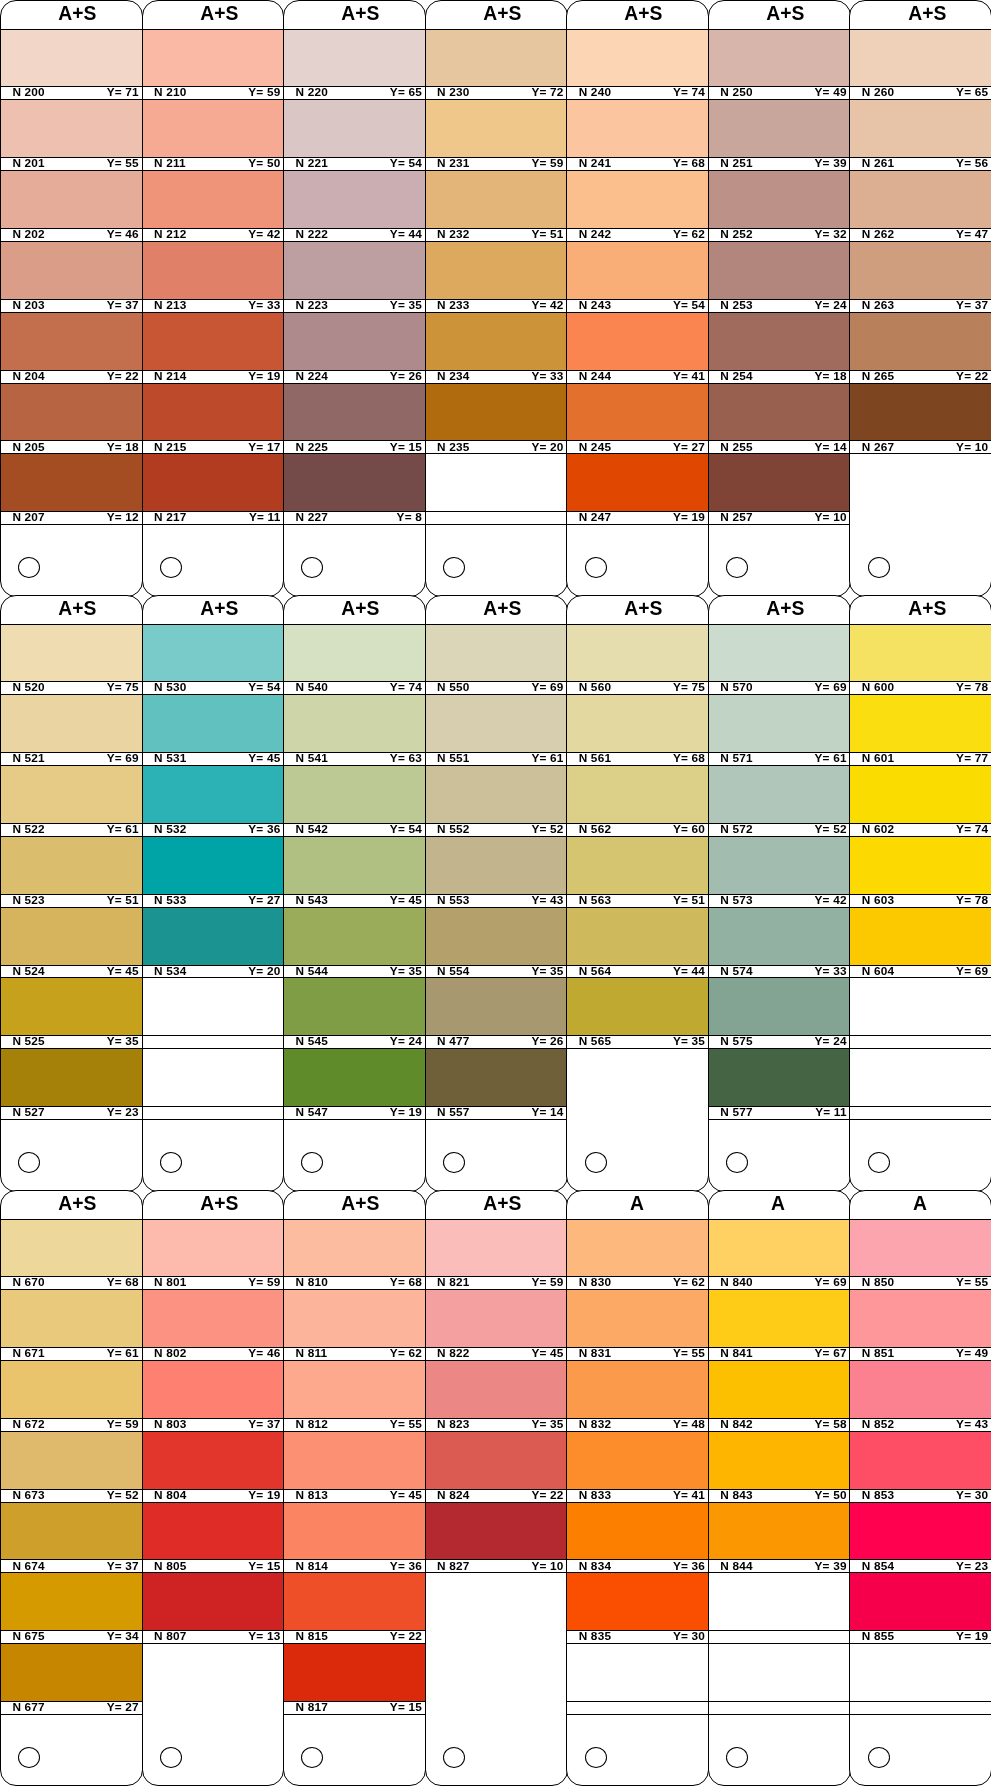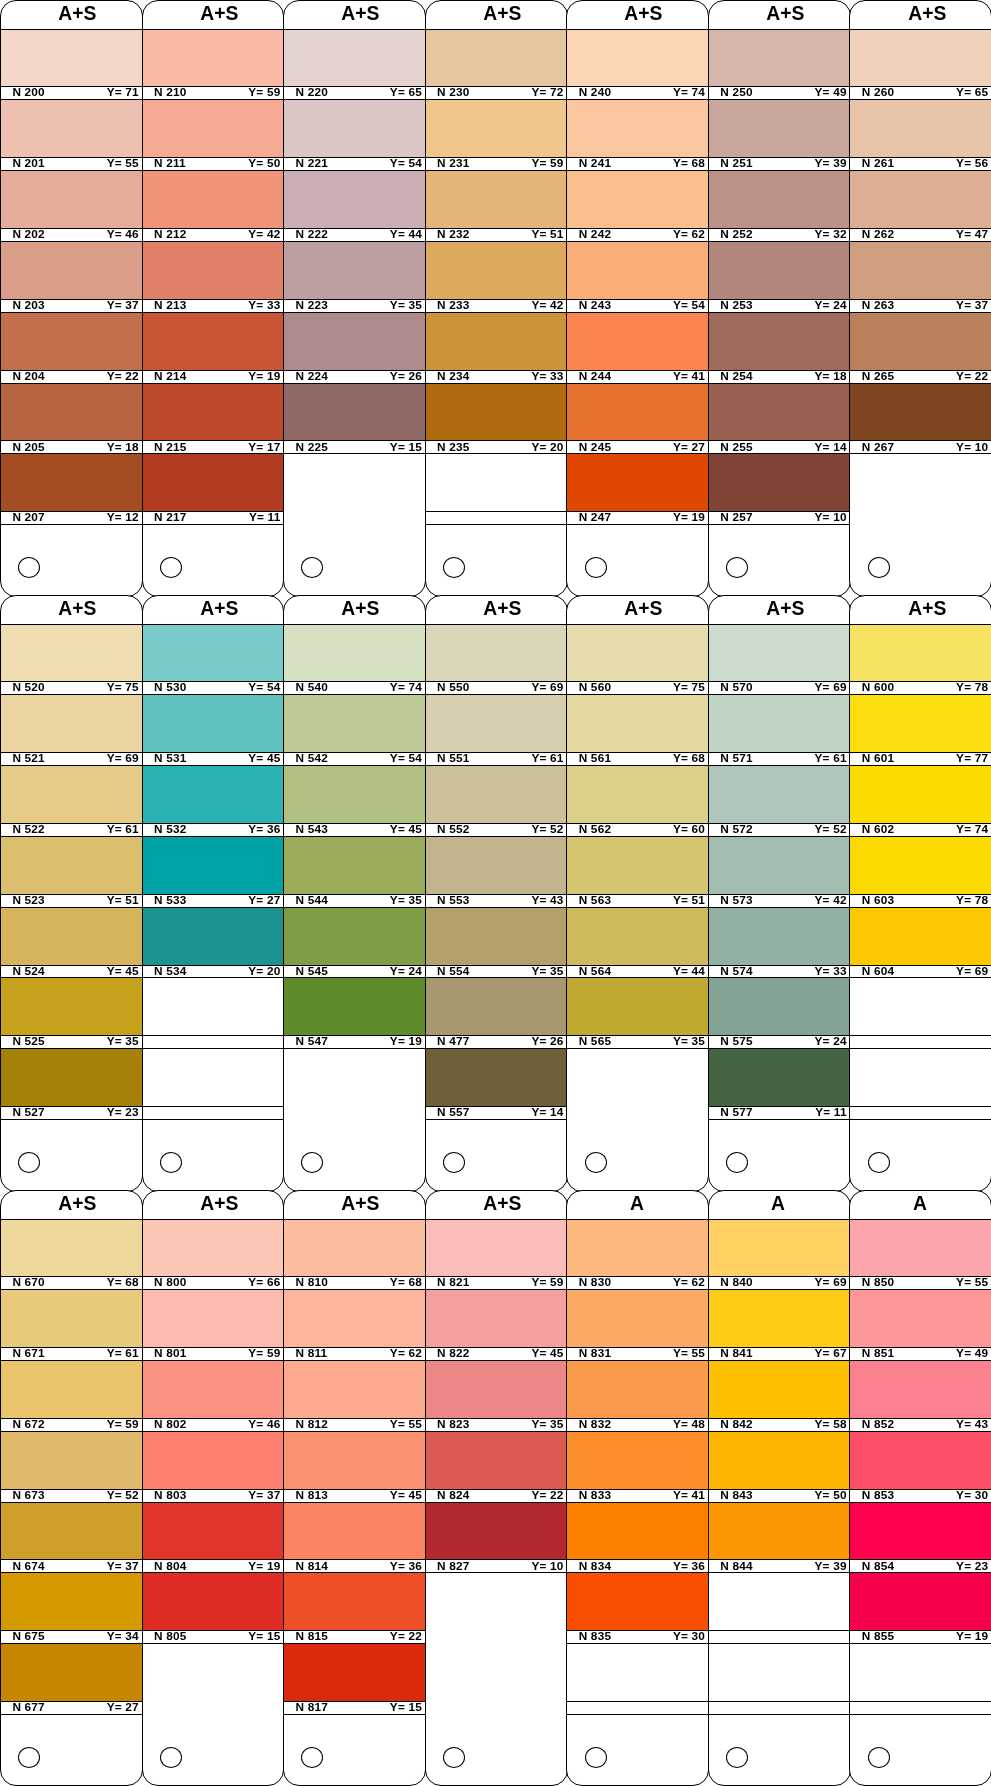--- a/index.html
+++ b/index.html
@@ -205,20 +205,27 @@
         <span class="yv">Y= 26</span>
       </div>
     </div>
             <div class="row">
       <div class="sw" style="background: rgb(144, 104, 102);"></div>
       <div class="lbl">
         <span class="code">N 225</span>
         <span class="yv">Y= 15</span>
       </div>
     </div>
+            <div class="row">
+      <div class="sw" style="background: rgb(116, 75, 73);"></div>
+      <div class="lbl">
+        <span class="code">N 227</span>
+        <span class="yv">Y= 8</span>
+      </div>
+    </div>
           </div>
         <div class="foot">
           <div class="hole"></div>
         </div>
       </div>
     </div>
       <div class="card" style="left: 424.714px;">
       <div class="card-body">
         <div class="hdr">
           <span>A+S</span>
@@ -593,20 +600,27 @@
         <div class="hdrline"></div>
         <div class="rows">
             <div class="row">
       <div class="sw" style="background: rgb(214, 224, 194);"></div>
       <div class="lbl">
         <span class="code">N 540</span>
         <span class="yv">Y= 74</span>
       </div>
     </div>
             <div class="row">
+      <div class="sw" style="background: rgb(206, 213, 169);"></div>
+      <div class="lbl">
+        <span class="code">N 541</span>
+        <span class="yv">Y= 63</span>
+      </div>
+    </div>
+            <div class="row">
       <div class="sw" style="background: rgb(188, 201, 148);"></div>
       <div class="lbl">
         <span class="code">N 542</span>
         <span class="yv">Y= 54</span>
       </div>
     </div>
             <div class="row">
       <div class="sw" style="background: rgb(176, 191, 130);"></div>
       <div class="lbl">
         <span class="code">N 543</span>
@@ -946,27 +960,20 @@
       </div>
     </div>
       <div class="card" style="left: 141.571px;">
       <div class="card-body">
         <div class="hdr">
           <span>A+S</span>
         </div>
         <div class="hdrline"></div>
         <div class="rows">
             <div class="row">
-      <div class="sw" style="background: rgb(252, 198, 181);"></div>
-      <div class="lbl">
-        <span class="code">N 800</span>
-        <span class="yv">Y= 66</span>
-      </div>
-    </div>
-            <div class="row">
       <div class="sw" style="background: rgb(252, 187, 172);"></div>
       <div class="lbl">
         <span class="code">N 801</span>
         <span class="yv">Y= 59</span>
       </div>
     </div>
             <div class="row">
       <div class="sw" style="background: rgb(252, 146, 129);"></div>
       <div class="lbl">
         <span class="code">N 802</span>
@@ -985,20 +992,27 @@
       <div class="lbl">
         <span class="code">N 804</span>
         <span class="yv">Y= 19</span>
       </div>
     </div>
             <div class="row">
       <div class="sw" style="background: rgb(223, 44, 38);"></div>
       <div class="lbl">
         <span class="code">N 805</span>
         <span class="yv">Y= 15</span>
+      </div>
+    </div>
+            <div class="row">
+      <div class="sw" style="background: rgb(207, 34, 34);"></div>
+      <div class="lbl">
+        <span class="code">N 807</span>
+        <span class="yv">Y= 13</span>
       </div>
     </div>
           </div>
         <div class="foot">
           <div class="hole"></div>
         </div>
       </div>
     </div>
       <div class="card" style="left: 283.143px;">
       <div class="card-body">

